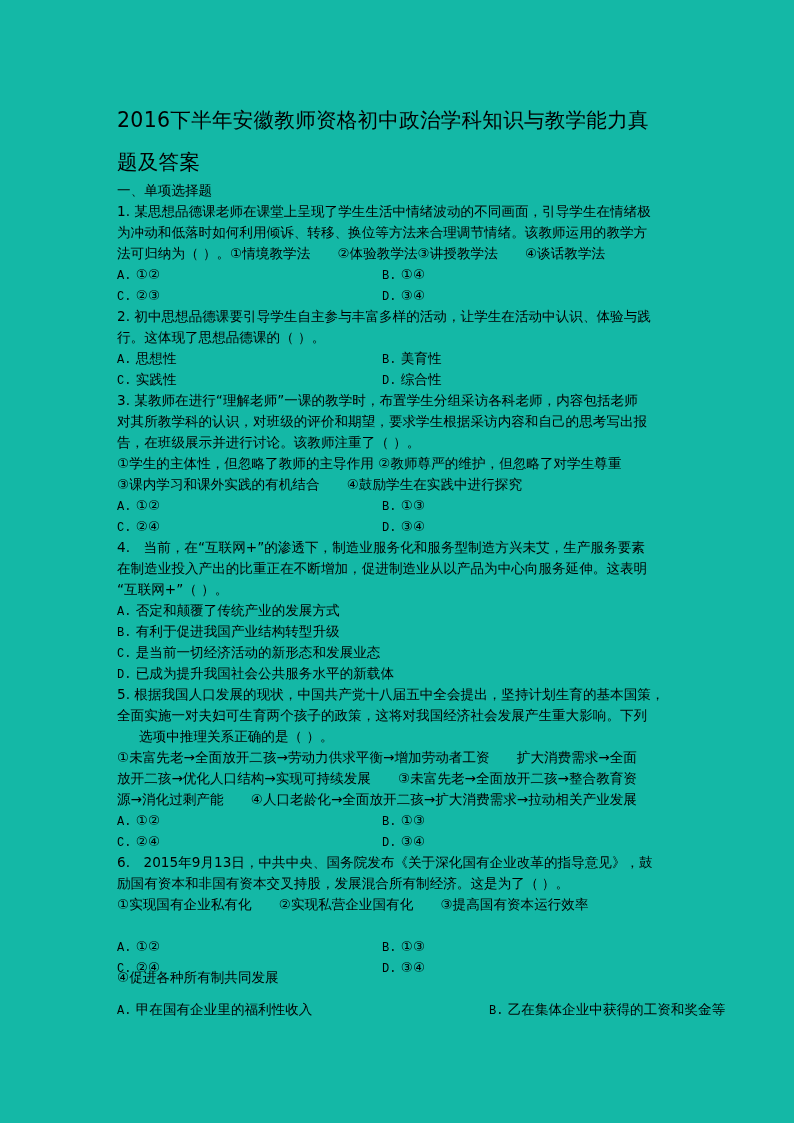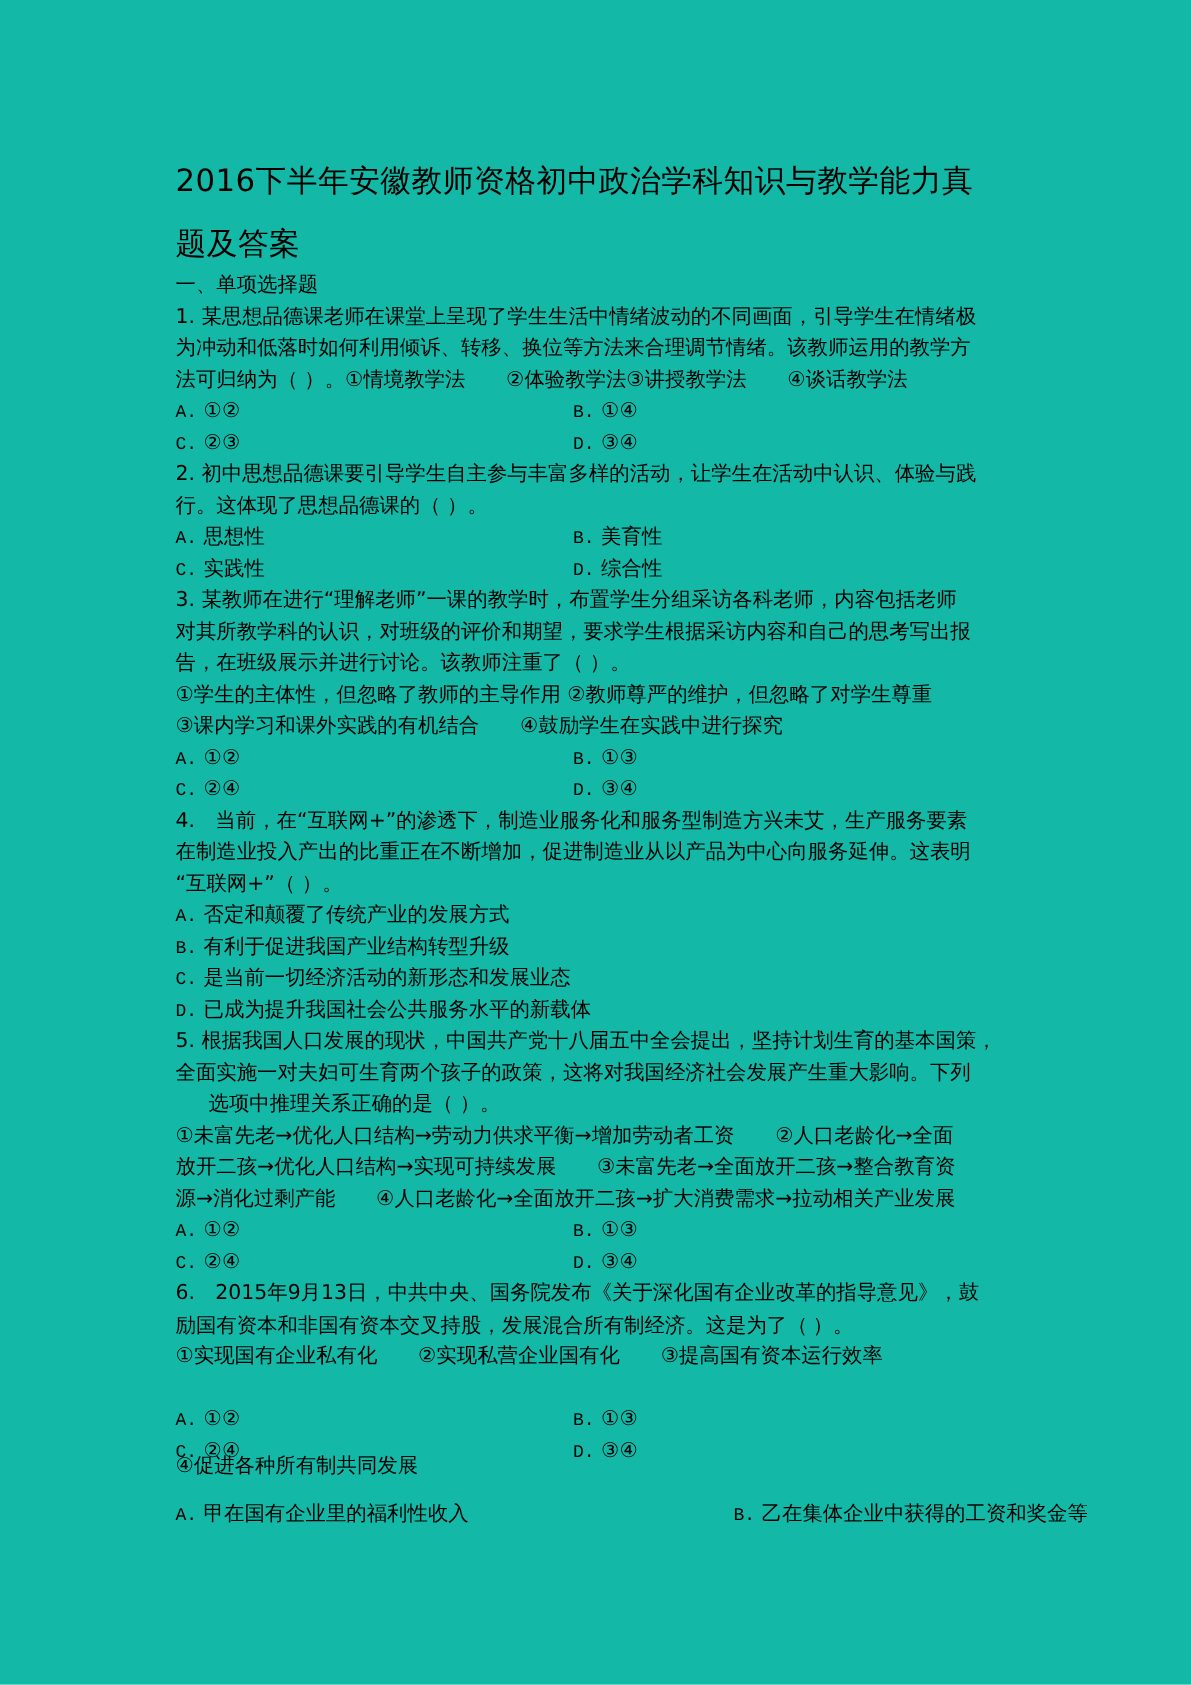--- a/index.html
+++ b/index.html
@@ -99,21 +99,21 @@
     <span>是当前一切经济活动的新形态和发展业态</span>
   </div>
   <div class="line" style="top:663px;">
     <span class="mono">D.</span>
     <span>已成为提升我国社会公共服务水平的新载体</span>
   </div>
 
   <div class="line" style="top:684px;">5. 根据我国人口发展的现状，中国共产党十八届五中全会提出，坚持计划生育的基本国策，</div>
   <div class="line" style="top:705px;">全面实施一对夫妇可生育两个孩子的政策，这将对我国经济社会发展产生重大影响。下列</div>
   <div class="line" style="top:726px;margin-left:22px;">选项中推理关系正确的是（ ）。</div>
-  <div class="line" style="top:747px;">①未富先老→优化人口结构→劳动力供求平衡→增加劳动者工资　　②人口老龄化→全面</div>
+  <div class="line" style="top:747px;">①未富先老→全面放开二孩→劳动力供求平衡→增加劳动者工资　　扩大消费需求→全面</div>
   <div class="line" style="top:768px;">放开二孩→优化人口结构→实现可持续发展　　③未富先老→全面放开二孩→整合教育资</div>
   <div class="line" style="top:789px;">源→消化过剩产能　　④人口老龄化→全面放开二孩→扩大消费需求→拉动相关产业发展</div>
   <div class="line" style="top:810px;">
     <span class="mono">A.</span>
     <span>①②</span>
     <span class="opt-b">
       <span class="mono">B.</span>
       <span>①③</span>
     </span>
   </div>

